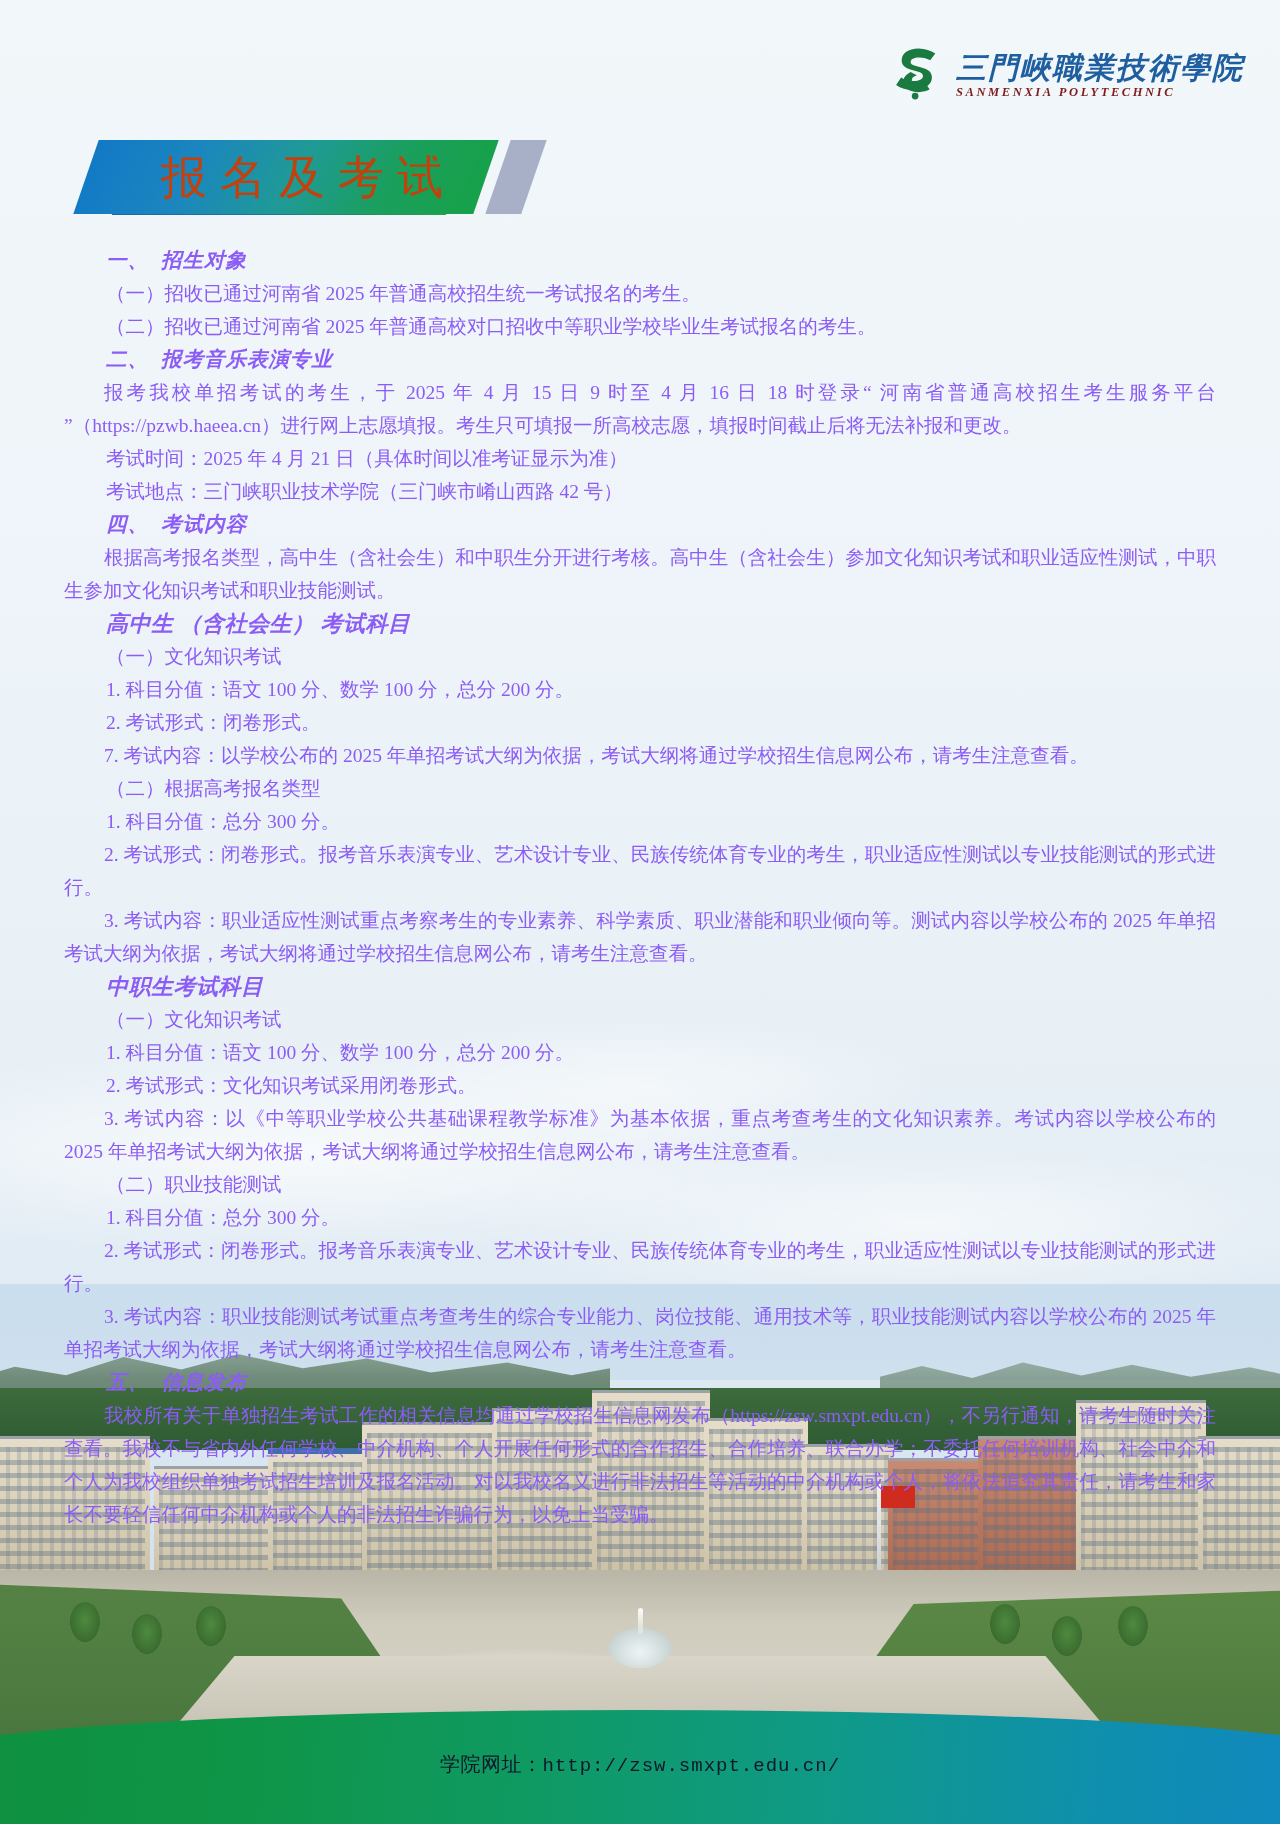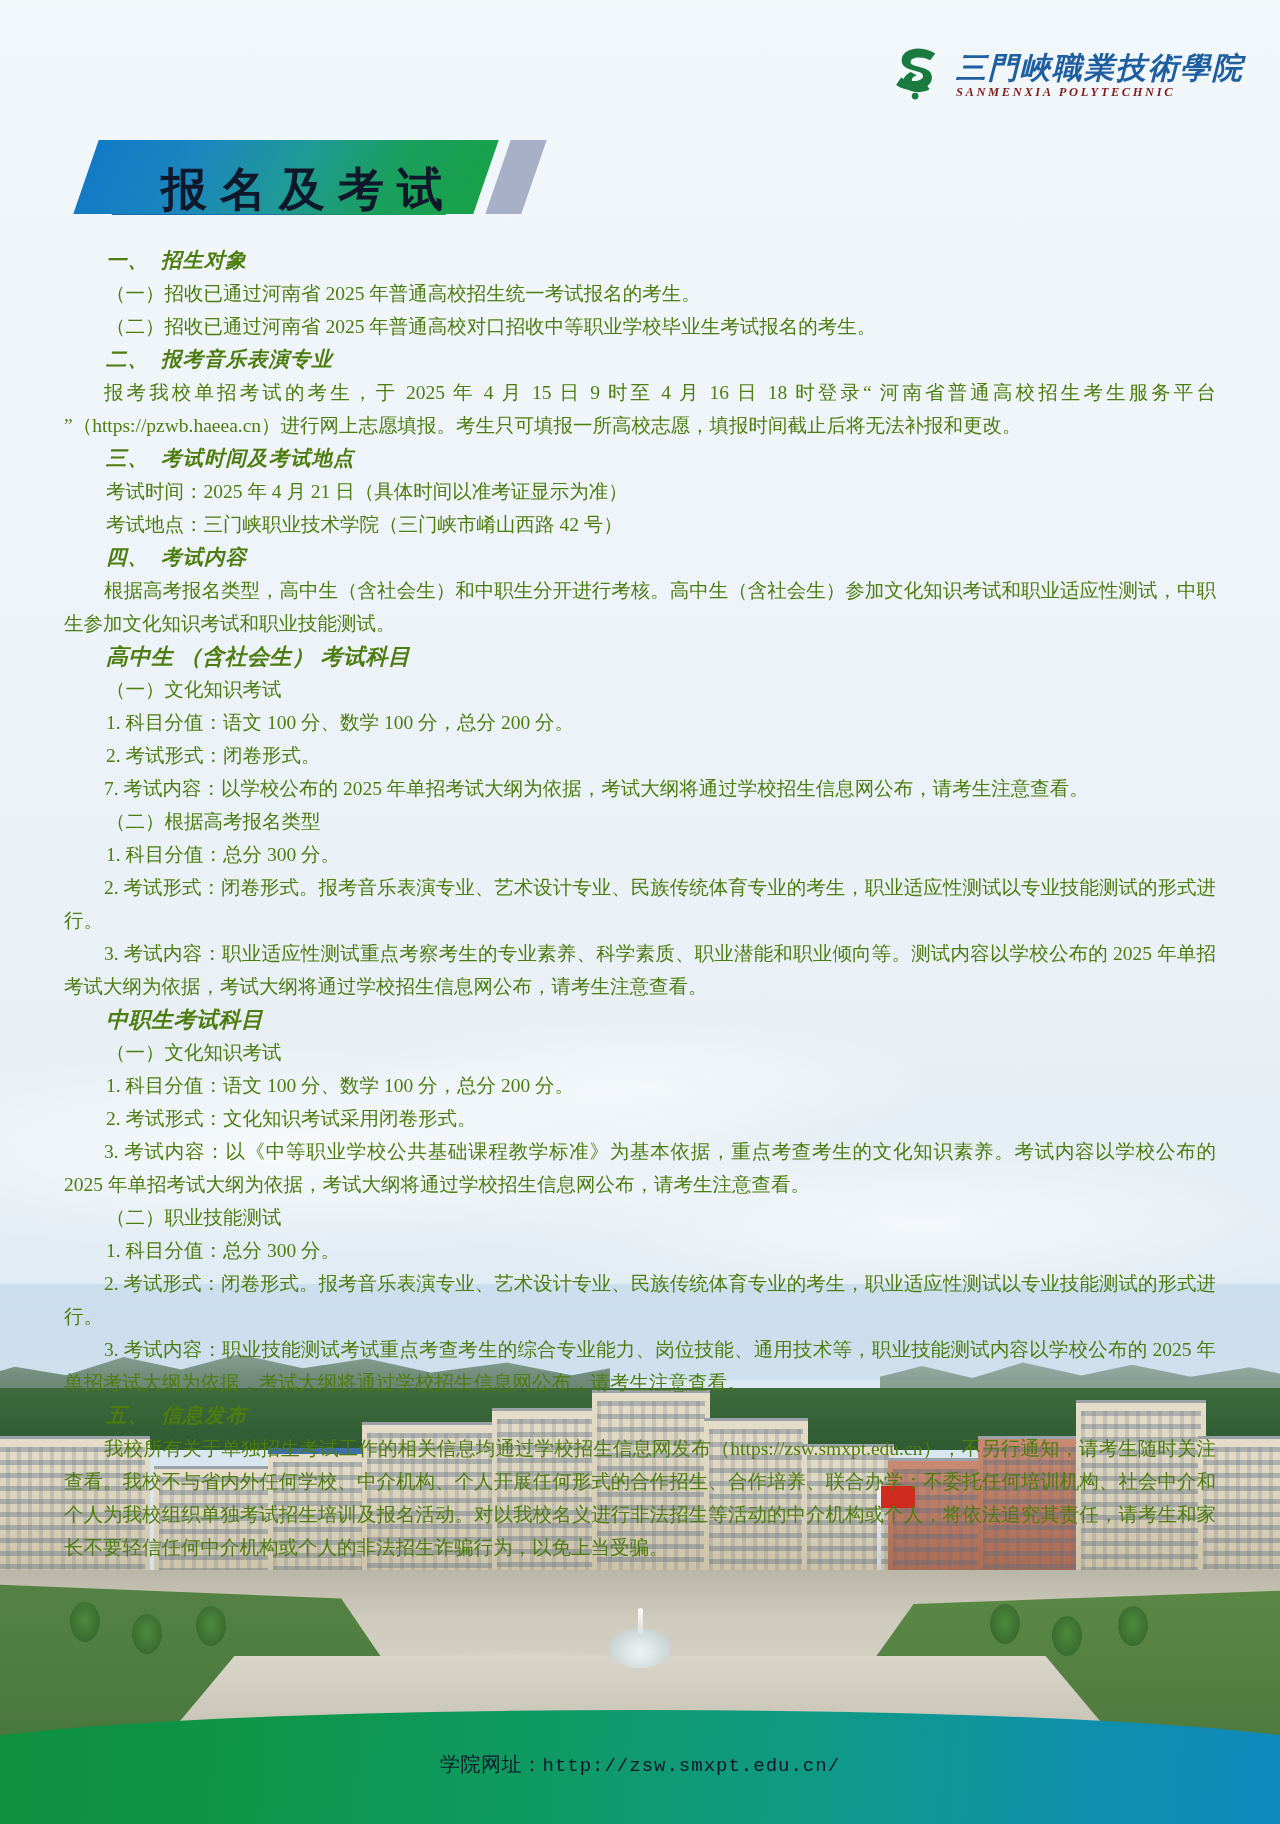--- a/index.html
+++ b/index.html
@@ -96,42 +96,42 @@
   }
   .banner-accent {
     position: absolute;
     left: 412px; top: 0;
     width: 36px; height: 74px;
     background: #a8b0c8;
     transform: skewX(-19deg);
   }
   .banner-title {
     position: absolute;
-    left: 36px; top: 14px;
+    left: 36px; top: 2px;
     width: 360px; height: 72px;
     display: flex;
     align-items: center;
     justify-content: center;
-    color: #0f172a;
+    color: #c2410c;
     font-family: "Liberation Serif", serif;
     font-size: 46px;
-    font-weight: 700;
+    font-weight: 400;
     letter-spacing: 13px;
     text-indent: 13px;
     white-space: nowrap;
   }
 
   
   .doc {
     position: absolute;
     top: 244px;
     left: 64px;
     width: 1152px;
     z-index: 5;
-    color: #4d7c0f;
+    color: #8b5cf6;
     font-size: 19.5px;
     line-height: 33px;
   }
   .doc p { margin: 0; }
 
   .h-num {
     font-weight: 700;
     font-style: italic;
     font-size: 20.5px;
     letter-spacing: 1px;
@@ -316,23 +316,20 @@
     <span>一、</span><span class="sp"></span><span>招生对象</span>
   </p>
   <p class="l-flush">（一）招收已通过河南省 2025 年普通高校招生统一考试报名的考生。</p>
   <p class="l-flush">（二）招收已通过河南省 2025 年普通高校对口招收中等职业学校毕业生考试报名的考生。</p>
 
   <p class="h-num">
     <span>二、</span><span class="sp"></span><span>报考音乐表演专业</span>
   </p>
   <p class="l-para">报考我校单招考试的考生，于 2025 年 4 月 15 日 9 时至 4 月 16 日 18 时登录“ 河南省普通高校招生考生服务平台 ”（https://pzwb.haeea.cn）进行网上志愿填报。考生只可填报一所高校志愿，填报时间截止后将无法补报和更改。</p>
 
-  <p class="h-num">
-    <span>三、</span><span class="sp"></span><span>考试时间及考试地点</span>
-  </p>
   <p class="l-flush">考试时间：2025 年 4 月 21 日（具体时间以准考证显示为准）</p>
   <p class="l-flush">考试地点：三门峡职业技术学院（三门峡市崤山西路 42 号）</p>
 
   <p class="h-num">
     <span>四、</span><span class="sp"></span><span>考试内容</span>
   </p>
   <p class="l-para">根据高考报名类型，高中生（含社会生）和中职生分开进行考核。高中生（含社会生）参加文化知识考试和职业适应性测试，中职生参加文化知识考试和职业技能测试。</p>
 
   <p class="h-sub">高中生 （含社会生） 考试科目</p>
   <p class="l-flush">（一）文化知识考试</p>

